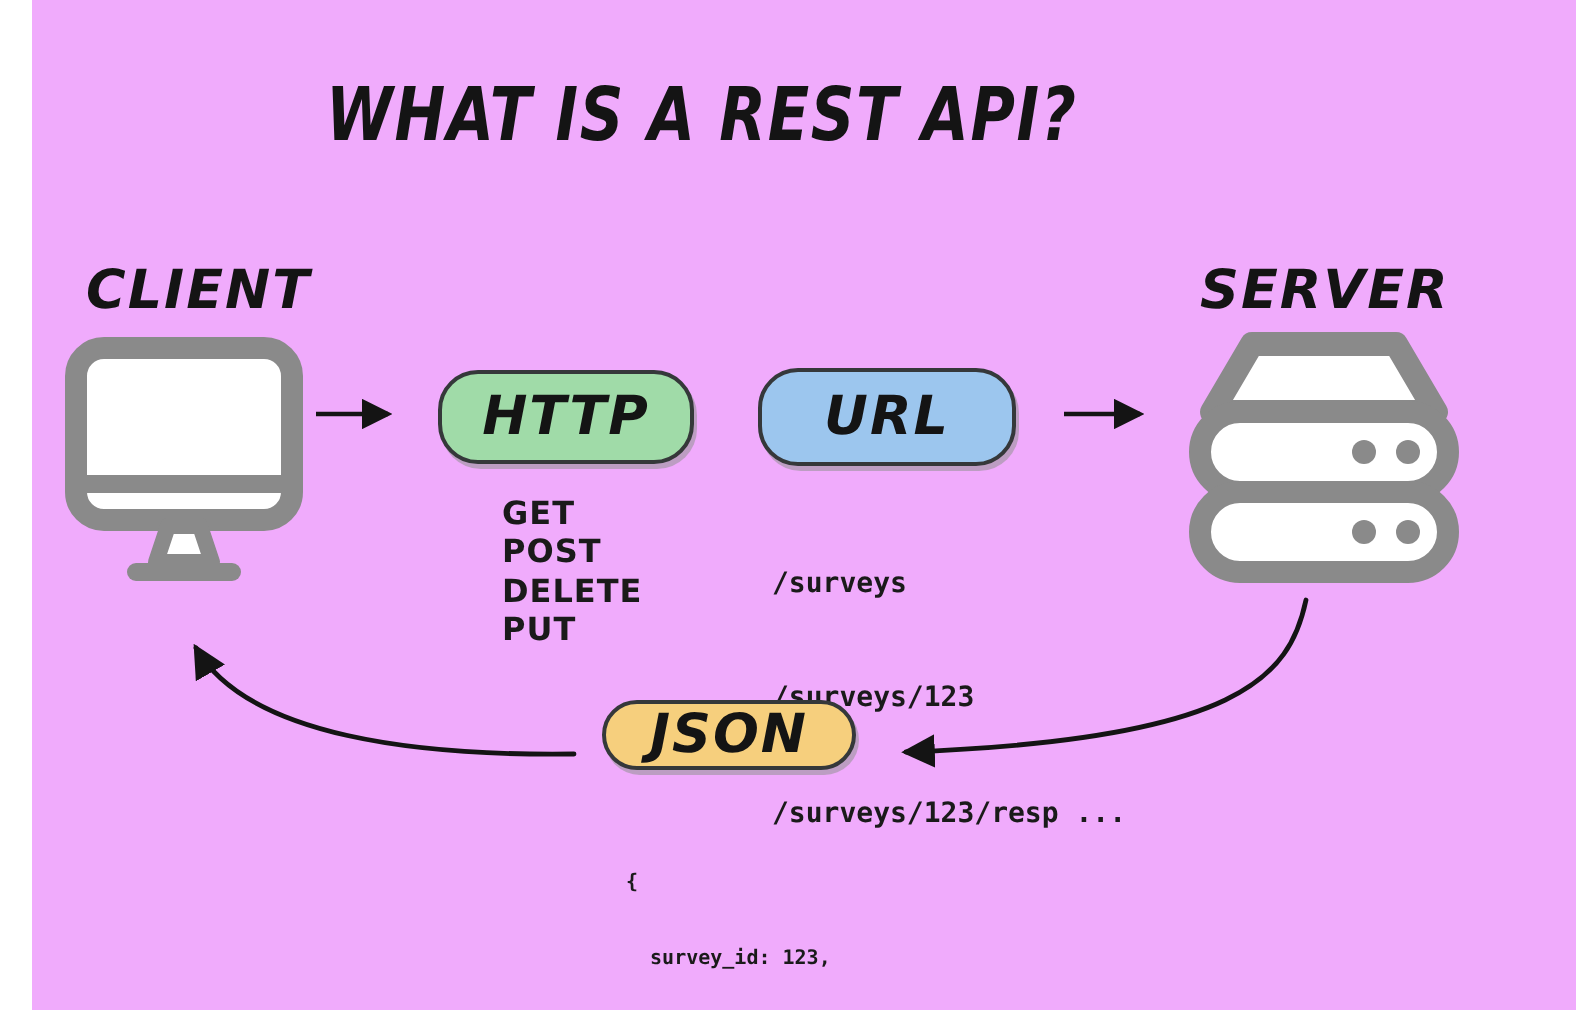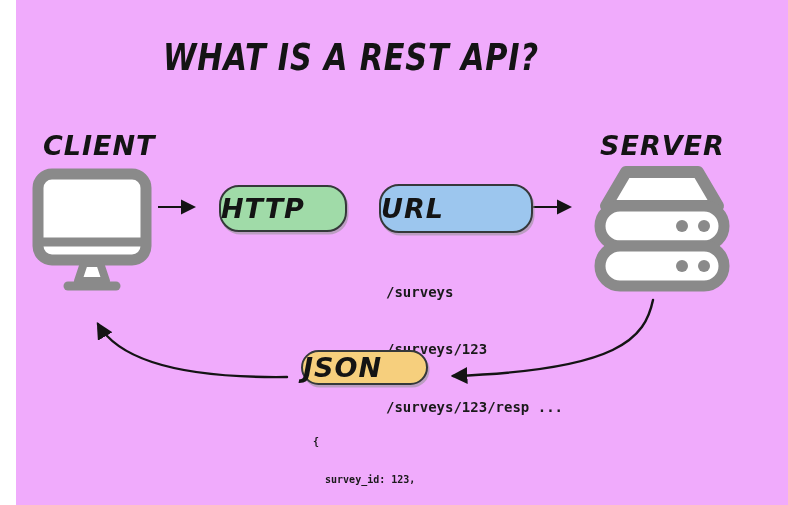--- a/index.html
+++ b/index.html
@@ -16,26 +16,26 @@
     transform:scaleX(.82);transform-origin:left top;
   }
   .entity-label{position:absolute;font-size:27px;letter-spacing:1px;}
   .client-label{left:27px;top:130px;}
   .server-label{left:584px;top:130px;}
   .icon{position:absolute;}
   .monitor-icon{left:14px;top:168px;}
   .server-icon{left:578px;top:164px;}
   .box{
     position:absolute;box-sizing:border-box;border:2.5px solid #35383a;
-    border-radius:20px;display:flex;align-items:center;
+    border-radius:20px;display:flex;align-items:center;justify-content:center;
     box-shadow:1.5px 2.5px 0 rgba(145,145,145,.55);
   }
   .box-label{font-size:27px;letter-spacing:1px;}
   .http-box{left:203px;top:185px;width:128px;height:47px;background:#a0dba8;}
-  .url-box{left:363px;top:184px;width:154px;height:49px;background:#9cc6ee;}
+  .url-box{left:363px;top:184px;width:129px;height:49px;background:#9cc6ee;}
   .json-box{left:285px;top:350px;width:127px;height:35px;background:#f6cf7d;}
   .methods{
     position:absolute;left:235px;top:247px;font-size:16px;font-weight:600;
     letter-spacing:.5px;line-height:19.3px;color:#1a1a1a;
   }
   .paths{
     position:absolute;left:370px;top:244px;font-family:"DejaVu Sans Mono",monospace;
     font-weight:700;font-size:14px;line-height:19.3px;color:#1a1a1a;white-space:pre;
   }
   .code{
@@ -78,20 +78,26 @@
     <rect x="6" y="82" width="124" height="40" rx="20" fill="#ffffff" stroke="#8a8a8a" stroke-width="11"></rect>
     <circle cx="88" cy="62" r="6" fill="#8a8a8a"></circle>
     <circle cx="110" cy="62" r="6" fill="#8a8a8a"></circle>
     <circle cx="88" cy="102" r="6" fill="#8a8a8a"></circle>
     <circle cx="110" cy="102" r="6" fill="#8a8a8a"></circle>
   </svg>
 
   <div class="box http-box">
     <span class="box-label hand">HTTP</span>
   </div>
+  <div class="methods">
+    <div>GET</div>
+    <div>POST</div>
+    <div>DELETE</div>
+    <div>PUT</div>
+  </div>
 
   <div class="box url-box">
     <span class="box-label hand">URL</span>
   </div>
   <div class="paths">
     <div>/surveys</div>
     <div>/surveys/123</div>
     <div>/surveys/123/resp ...</div>
   </div>
 

